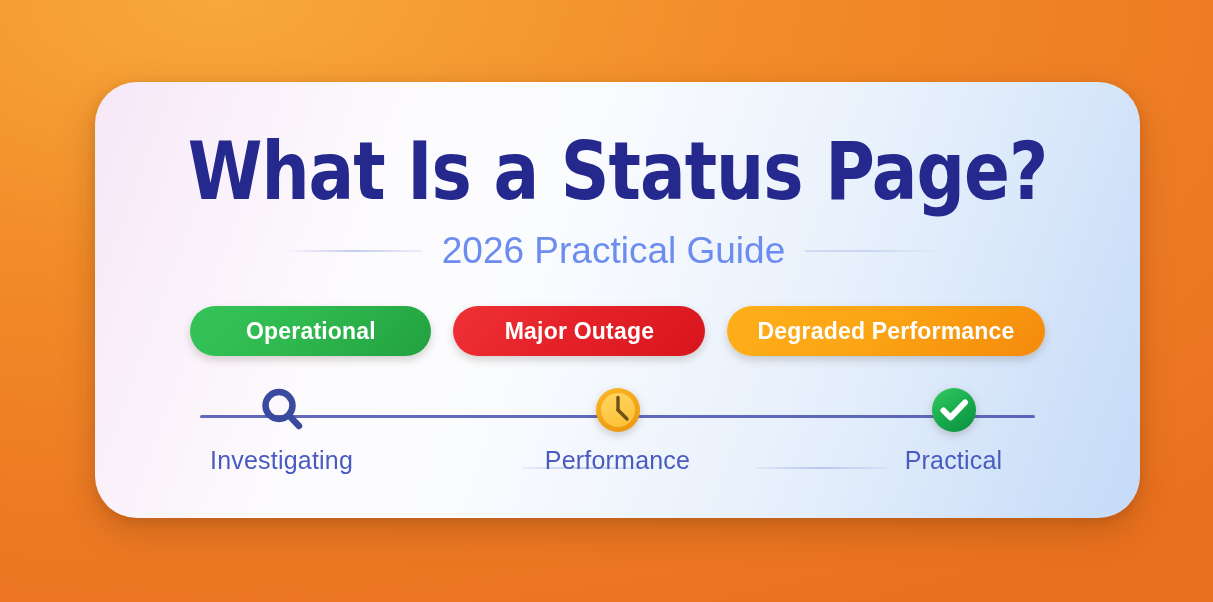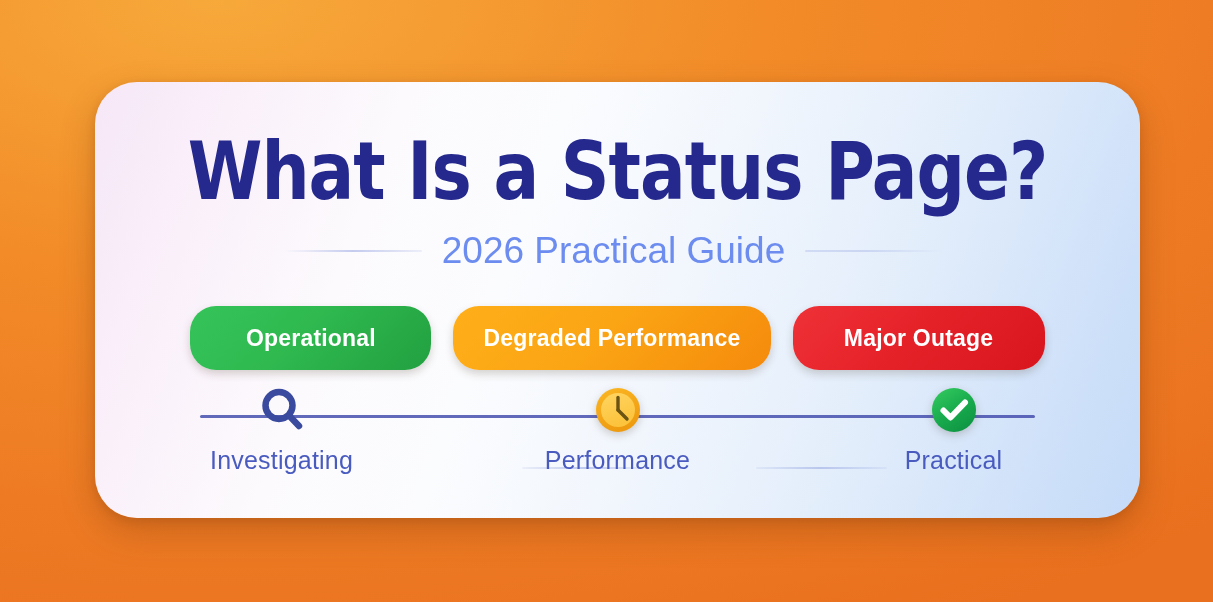--- a/index.html
+++ b/index.html
@@ -84,21 +84,21 @@
     left:0; right:0; top:224px;
     display:flex;
     align-items:center;
     justify-content:center;
     gap:22px;
   }
   .pill {
     display:flex;
     align-items:center;
     justify-content:center;
-    height:64px;
+    height:50px;
     padding:0 30px;
     border-radius:26px;
     color:#FFFFFF;
     font-size:23px;
     font-weight:bold;
     letter-spacing:0.2px;
     white-space:nowrap;
     box-shadow:0 4px 8px rgba(60,40,20,0.20);
   }
   .pill.green  { background:linear-gradient(135deg,#35C45A 0%, #2FB94F 45%, #22A040 100%); min-width:241px; }
@@ -171,22 +171,22 @@
   <div id="title">What Is a Status Page?</div>
 
   <div id="subtitle-row">
     <div class="sub-rule left"></div>
     <div id="subtitle">2026 Practical Guide</div>
     <div class="sub-rule right"></div>
   </div>
 
   <div id="pills">
     <div class="pill green">Operational</div>
+    <div class="pill red">Major Outage</div>
     <div class="pill amber">Degraded Performance</div>
-    <div class="pill red">Major Outage</div>
   </div>
 
   <div id="timeline">
     <div id="track"></div>
 
     <div class="label-rule" id="label-rule-1"></div>
     <div class="label-rule" id="label-rule-2"></div>
 
     <div id="steps">
 

